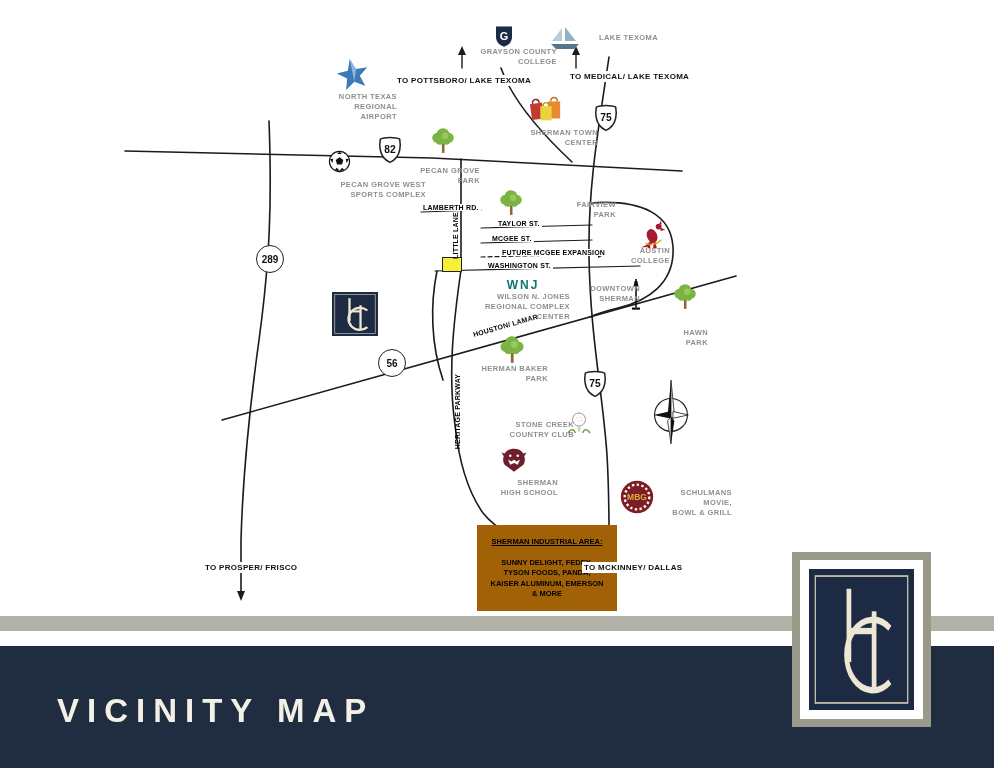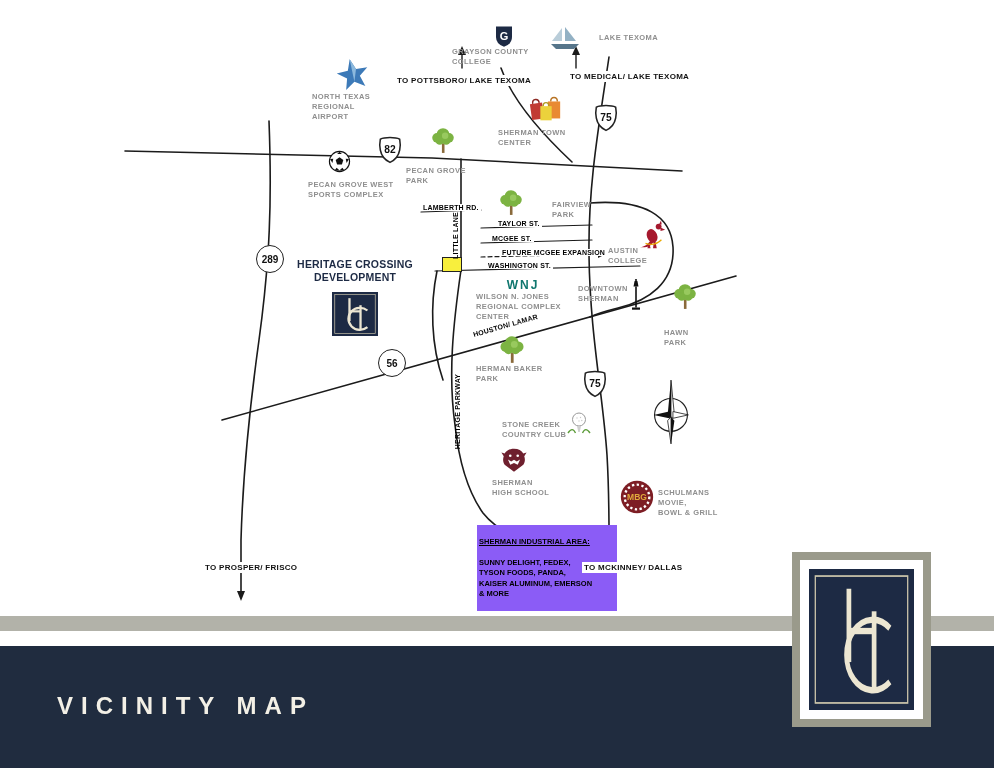--- a/index.html
+++ b/index.html
@@ -3,44 +3,44 @@
 <meta charset="utf-8">
 <style>
   html,body{margin:0;padding:0;background:#fff;}
   .page{position:relative;width:994px;height:768px;background:#fff;overflow:hidden;
         font-family:"Liberation Sans",sans-serif;}
   .abs{position:absolute;}
   .map{position:absolute;left:0;top:0;width:994px;height:646px;}
   svg.roads{position:absolute;left:0;top:0;}
   
   .lbl{position:absolute;font-size:7.5px;font-weight:700;line-height:1.35;color:#8f8f8f;
-       text-align:left;white-space:pre-line;letter-spacing:.4px;}
+       text-align:right;white-space:pre-line;letter-spacing:.4px;}
   .lbl.lft{text-align:right;}
   .to{position:absolute;font-size:8px;font-weight:700;color:#111;background:#fff;
       padding:1px 2px;white-space:nowrap;letter-spacing:.3px;}
   .street{position:absolute;font-size:7px;font-weight:700;color:#000;background:#fff;
       padding:0 2px;white-space:nowrap;letter-spacing:.2px;}
   .street.rot{background:transparent;}
   .navy-lbl{position:absolute;font-size:10.5px;font-weight:800;line-height:1.25;color:#1d2a44;
       text-align:center;white-space:pre-line;letter-spacing:.2px;}
   .wnj{position:absolute;font-size:12px;font-weight:800;color:#0f766e;text-align:center;
       letter-spacing:2px;}
-  .indus{position:absolute;font-size:7.5px;font-weight:700;color:#000;
-      white-space:pre-line;line-height:1.4;background:#8b5cf6;padding:1px 2px;}
+  .indus{position:absolute;font-size:7.5px;font-weight:700;color:#000;text-align:center;
+      white-space:pre-line;line-height:1.4;background:#a16207;padding:1px 2px;}
   .indus .t{text-decoration:underline;}
   
   .shield{position:absolute;width:26px;height:28px;}
   .circ{position:absolute;width:26px;height:26px;border:1.6px solid #222;border-radius:50%;
       background:#fff;display:flex;align-items:center;justify-content:center;
       font-size:10px;font-weight:700;color:#111;}
   .marker{position:absolute;background:#f8ef3d;border:1.3px solid #222;}
   
   .stripe-gray{position:absolute;left:0;top:616px;width:994px;height:15px;background:#b2b2a9;}
   .footer{position:absolute;left:0;top:646px;width:994px;height:122px;background:#202c3f;}
-  .footer-title{position:absolute;left:57px;top:46px;font-size:24px;font-weight:600;
+  .footer-title{position:absolute;left:57px;top:46px;font-size:33px;font-weight:600;
       color:#f3f0e6;letter-spacing:8px;}
   
   .hc-large{position:absolute;left:792px;top:552px;width:139px;height:175px;z-index:6;
       background:#9a9a8b;padding:0;box-sizing:border-box;}
   .hc-large .w{position:absolute;left:8px;top:8px;right:8px;bottom:8px;background:#fff;}
   .hc-large .n{position:absolute;left:9px;top:9px;right:9px;bottom:9px;background:#1d2a44;}
   .hc-small{position:absolute;left:332px;top:292px;width:46px;height:44px;background:#1d2a44;}
   .rotm{transform-origin:center;}
 </style>
 </head>
@@ -255,22 +255,20 @@
     <div class="lbl" style="left:498px;top:128px;width:100px">SHERMAN TOWN
 CENTER</div>
     <div class="lbl" style="left:308px;top:180px;width:118px">PECAN GROVE WEST
 SPORTS COMPLEX</div>
     <div class="lbl" style="left:406px;top:166px;width:74px">PECAN GROVE
 PARK</div>
     <div class="lbl" style="left:552px;top:200px;width:64px">FAIRVIEW
 PARK</div>
     <div class="lbl" style="left:608px;top:246px;width:62px">AUSTIN
 COLLEGE</div>
-    <div class="navy-lbl" style="left:296px;top:258px;width:118px">HERITAGE CROSSING
-DEVELOPMENT</div>
     <div class="wnj" style="left:480px;top:278px;width:86px">WNJ</div>
     <div class="lbl" style="left:476px;top:292px;width:94px">WILSON N. JONES
 REGIONAL COMPLEX
 CENTER</div>
     <div class="lbl" style="left:578px;top:284px;width:62px">DOWNTOWN
 SHERMAN</div>
     <div class="lbl" style="left:664px;top:328px;width:44px">HAWN
 PARK</div>
     <div class="lbl" style="left:476px;top:364px;width:72px">HERMAN BAKER
 PARK</div>

